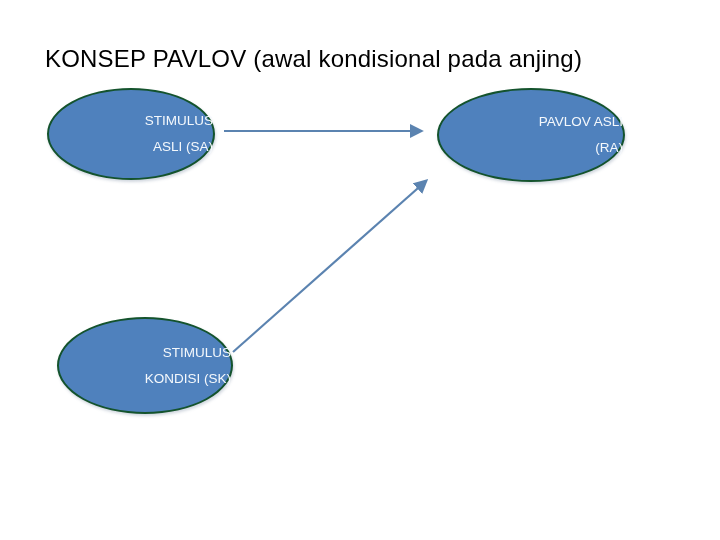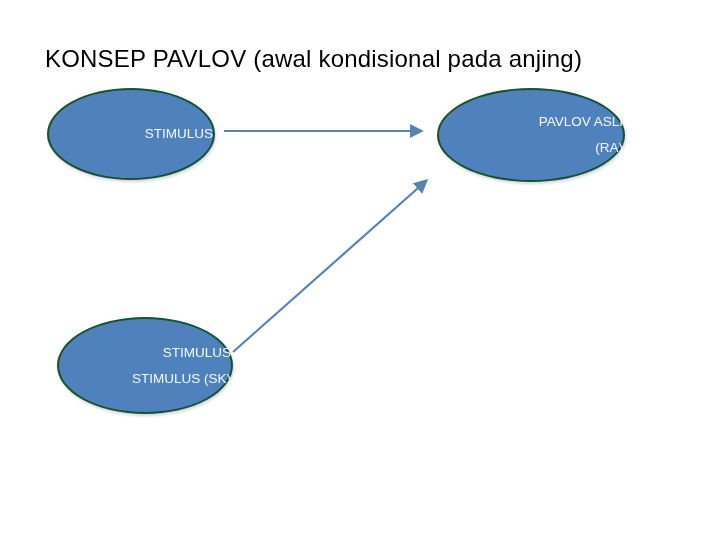--- a/index.html
+++ b/index.html
@@ -64,25 +64,26 @@
       <marker id="arrowhead" viewBox="0 0 10 10" refX="8" refY="5" markerWidth="6.5" markerHeight="6.5" orient="auto-start-reverse">
         <path d="M0,0 L10,5 L0,10 z" fill="#5b83b0"></path>
       </marker>
     </defs>
     <line x1="224" y1="131" x2="421" y2="131" stroke="#5b83b0" stroke-width="2.2" marker-end="url(#arrowhead)"></line>
     <line x1="233" y1="352" x2="426" y2="181" stroke="#5b83b0" stroke-width="2.2" marker-end="url(#arrowhead)"></line>
   </svg>
 
   <div class="node node-sa">
     <span>STIMULUS</span>
+    <span>ASLI (SA)</span>
   </div>
 
   <div class="node node-ra">
     <span>PAVLOV ASLI</span>
     <span>(RA)</span>
   </div>
 
   <div class="node node-sk">
     <span>STIMULUS</span>
-    <span>STIMULUS (SK)</span>
+    <span>KONDISI (SK)</span>
   </div>
 
 </div>
 
 </body></html>

